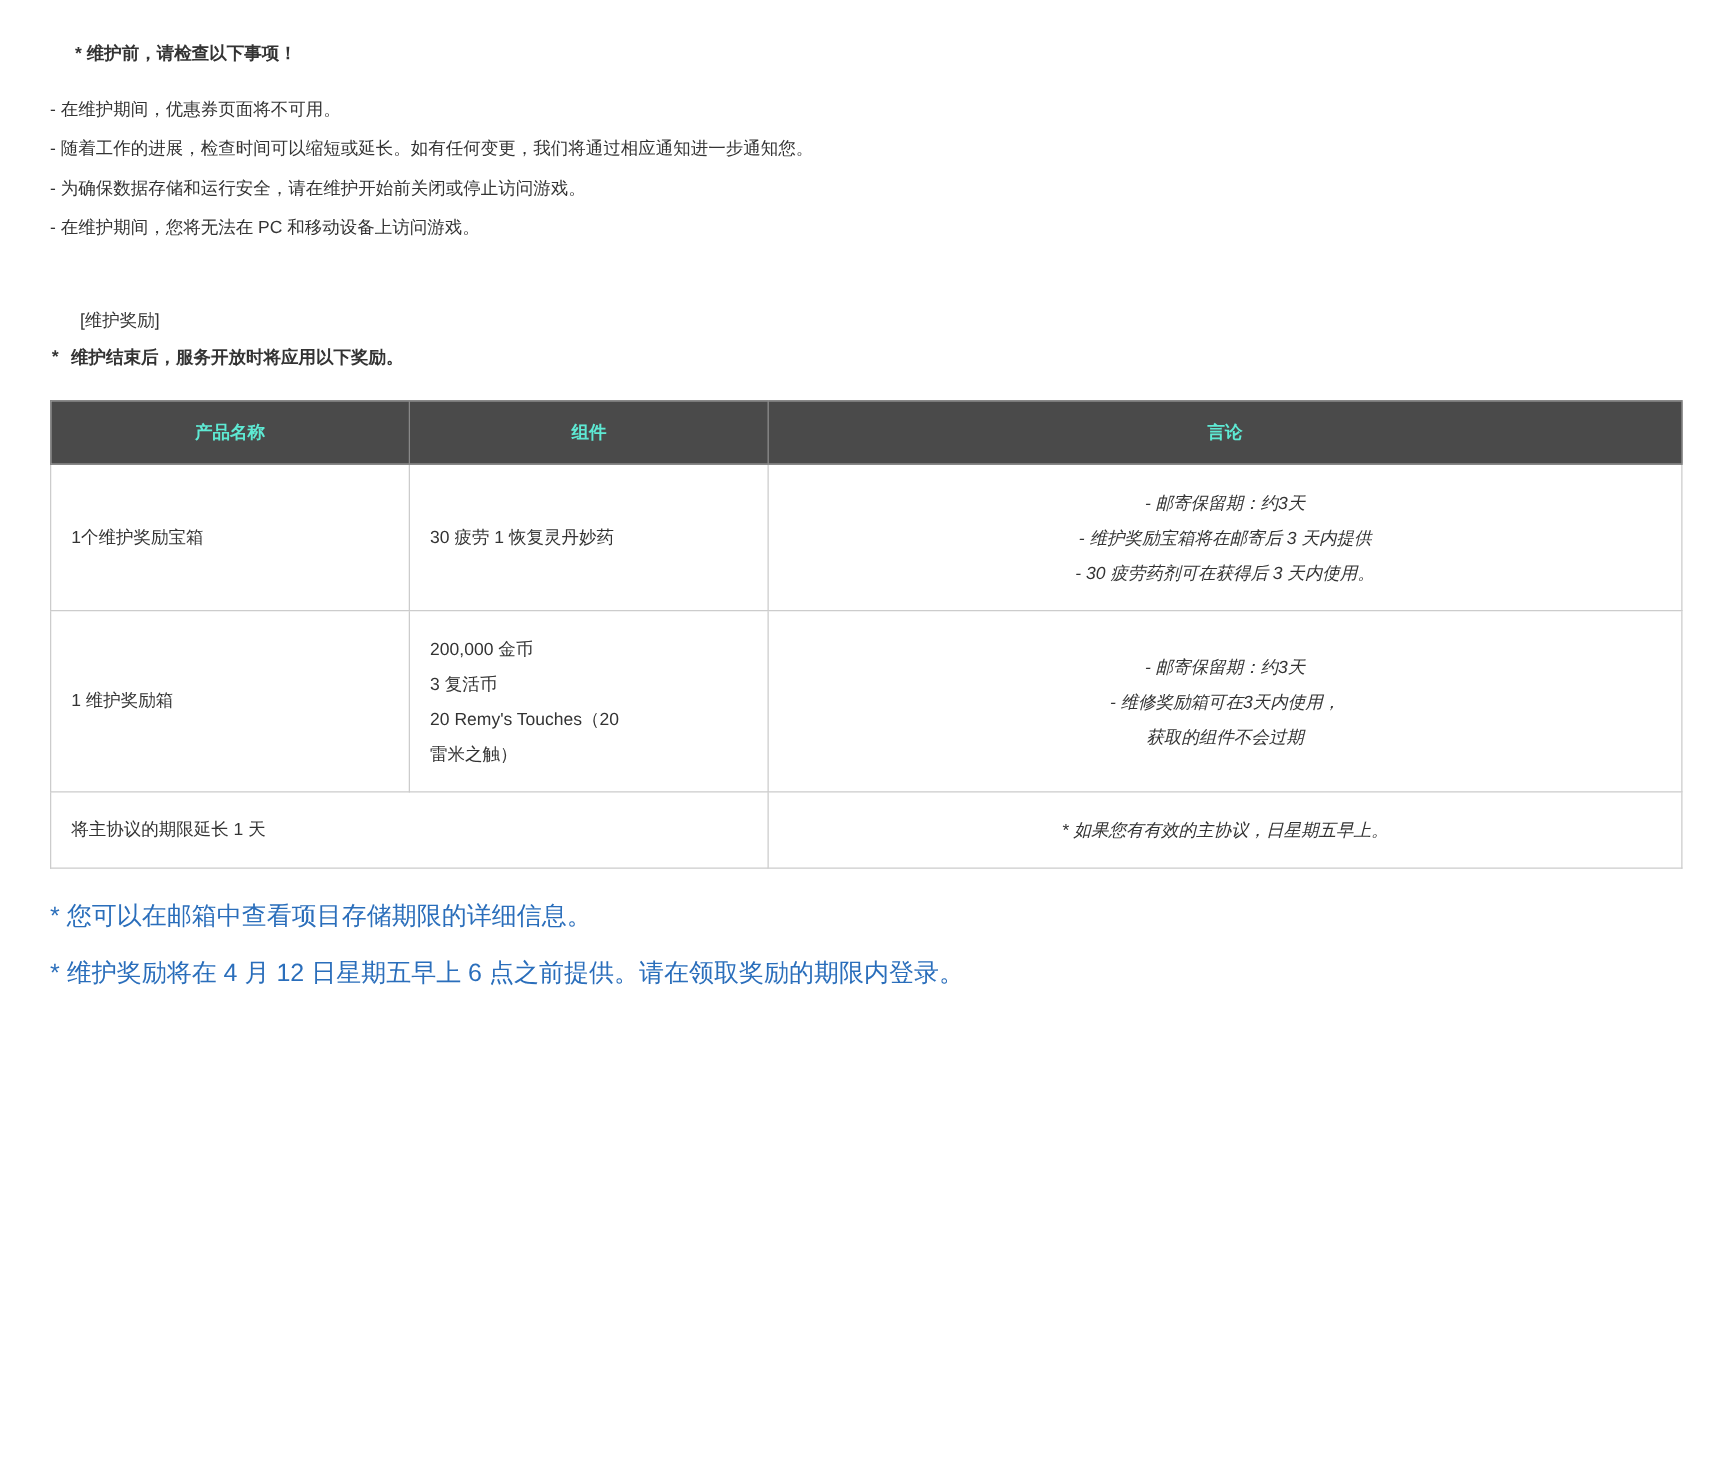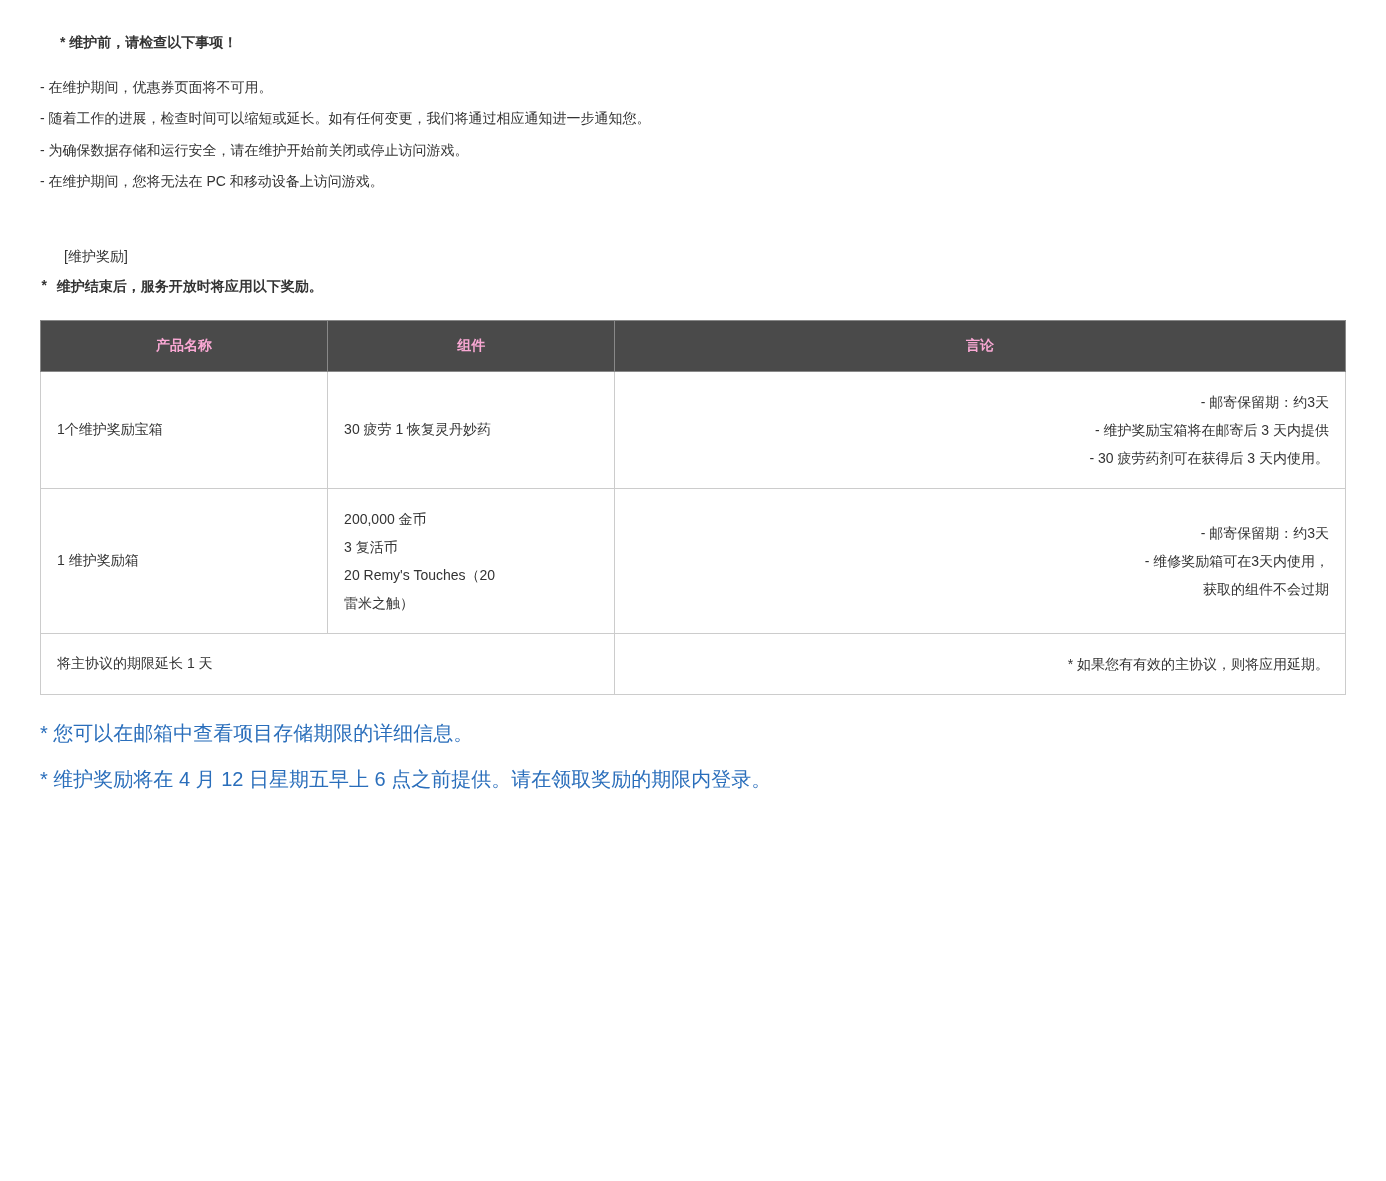--- a/index.html
+++ b/index.html
@@ -46,41 +46,42 @@
     }
 
     table {
       width: 100%;
       border-collapse: collapse;
       margin-bottom: 20px;
     }
 
     table thead tr {
       background-color: #4a4a4a;
-      color: #f9a8d4;
+      color: #5eead4;
     }
 
     table thead th {
       padding: 12px 16px;
       text-align: center;
       font-weight: bold;
       font-size: 14px;
       border: 1px solid #888;
     }
 
     table tbody tr td {
       padding: 16px;
       border: 1px solid #ccc;
       vertical-align: middle;
       text-align: left;
     }
 
     table tbody tr td.remarks {
-      text-align: right;
+      text-align: center;
       line-height: 2;
+      font-style: italic;
     }
 
     .footer-note {
       color: #2a6ebb;
       margin-bottom: 10px;
       font-size: 20px;
     }
 
     .col-product { width: 22%; }
     .col-component { width: 22%; }
@@ -146,21 +147,21 @@
         <div>- 维修奖励箱可在3天内使用，</div>
         <div>   获取的组件不会过期</div>
       </td>
     </tr>
 
     <tr>
       <td colspan="2">
         <span>将主协议的期限延长 1 天</span>
       </td>
       <td class="remarks">
-        <div>* 如果您有有效的主协议，则将应用延期。</div>
+        <div>* 如果您有有效的主协议，日星期五早上。</div>
       </td>
     </tr>
   </tbody>
 </table>
 
 <div>
   <div class="footer-note">* 您可以在邮箱中查看项目存储期限的详细信息。</div>
   <div class="footer-note">* 维护奖励将在 4 月 12 日星期五早上 6 点之前提供。请在领取奖励的期限内登录。</div>
 </div>
 

